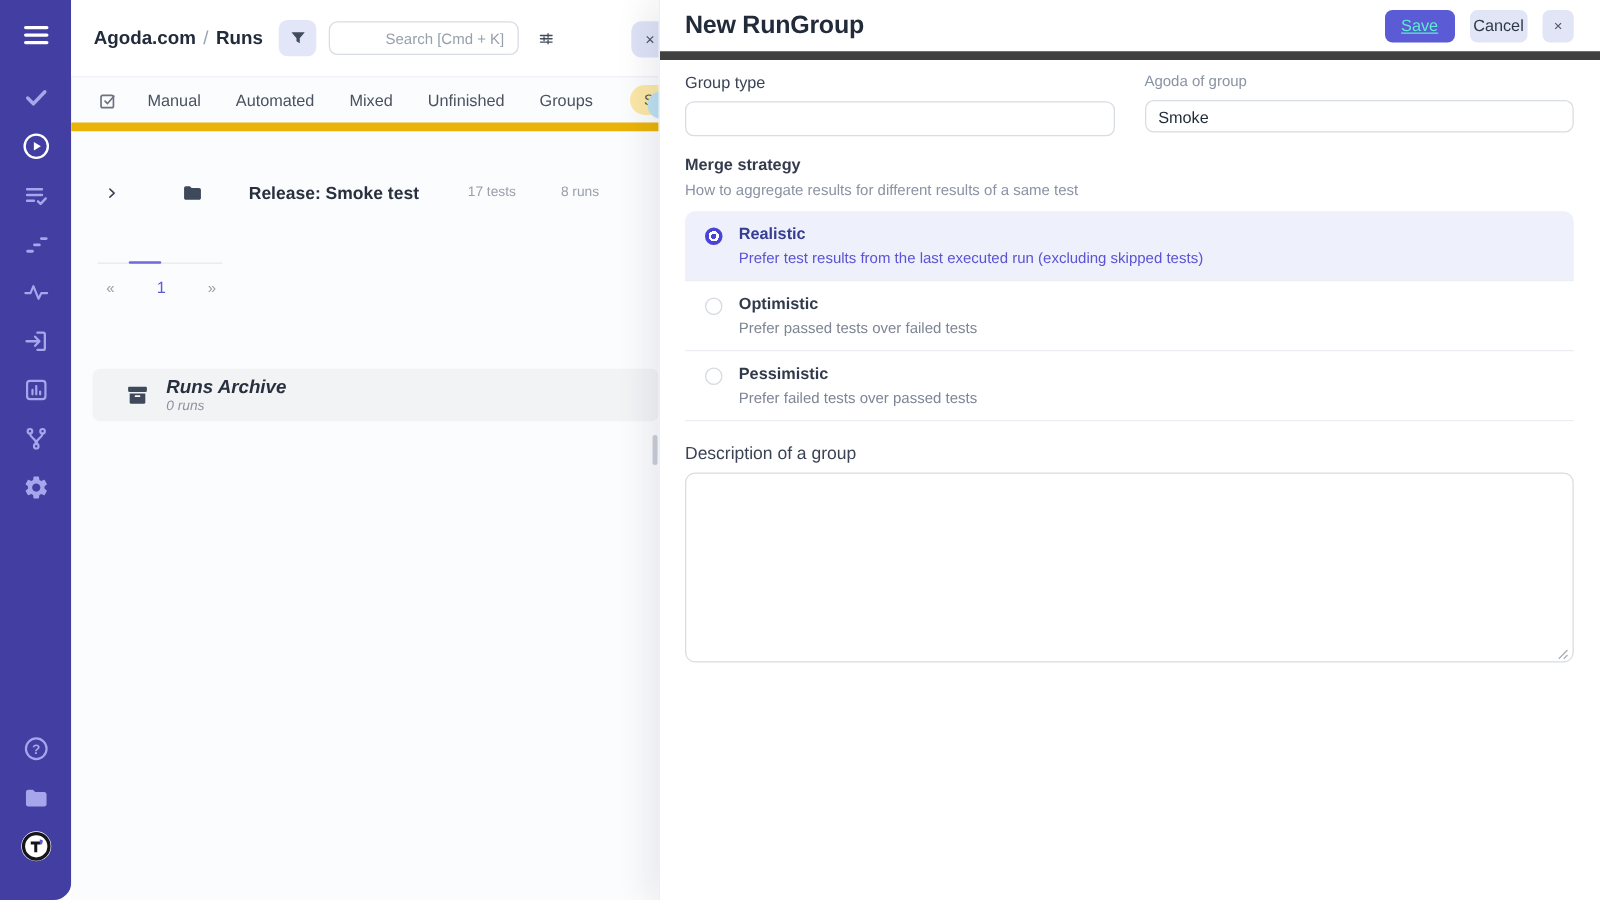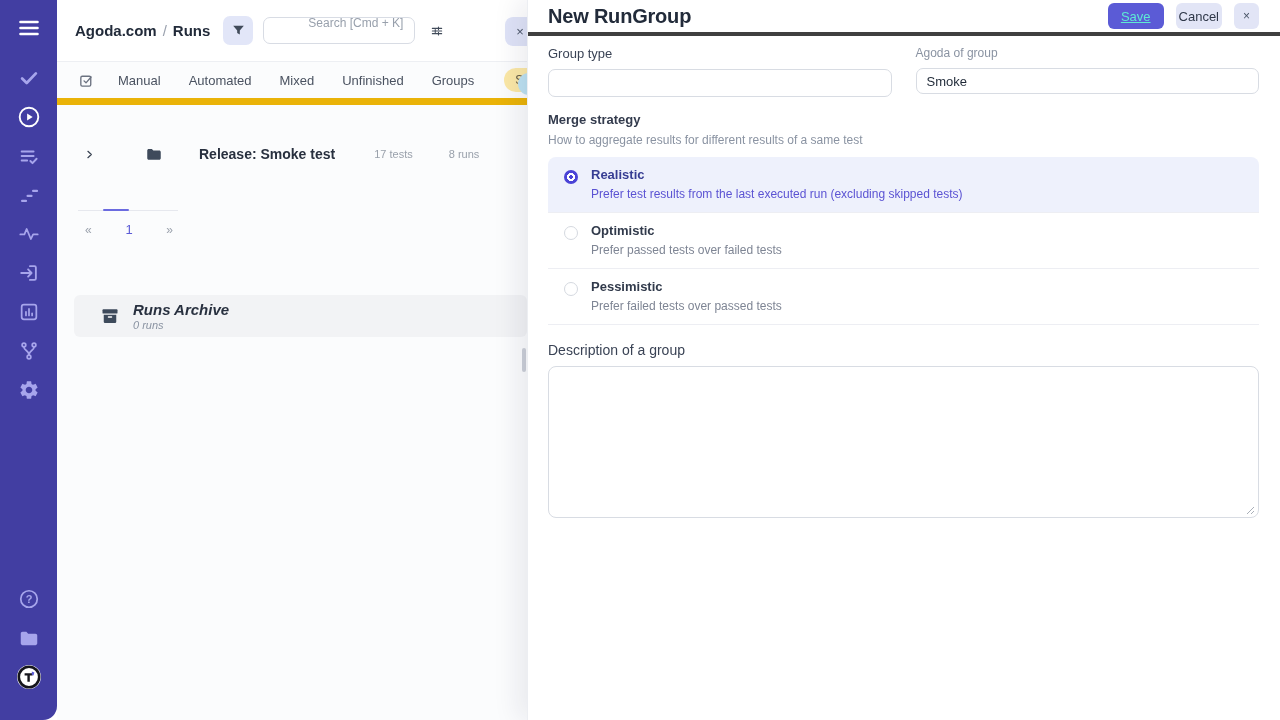--- a/index.html
+++ b/index.html
@@ -38,21 +38,21 @@
   .crumbs { font-size:15px; font-weight:bold; color:#222B3A; white-space:nowrap; }
   .crumbs .sep { color:#9AA1AE; font-weight:normal; margin:0 6px; }
   .funnel-btn {
     margin-left:13px; width:30px; height:29px; border:none; cursor:pointer;
     background:#E2E6F8; border-radius:7px;
     display:flex; align-items:center; justify-content:center; flex:0 0 auto;
   }
   .search-box {
     margin-left:10px; width:152px; height:27px; background:#fff;
     border:1px solid #D8DCE4; border-radius:7px;
-    display:flex; align-items:flex-end; padding:12px 8px; flex:0 0 auto;gap:28px;
+    display:flex; align-items:center; padding:0 8px; flex:0 0 auto;gap:28px;
   }
   .search-box input {
     border:none; outline:none; width:110px; font-size:12px; margin-left:6px;
     font-family:"Liberation Sans", sans-serif; color:#333; background:transparent;
   }
   .search-box input::placeholder { color:#98A0AC; }
   .sliders-btn {
     margin-left:9px; width:26px; height:26px; border:none; background:none;
     display:flex; align-items:center; justify-content:center; cursor:pointer; flex:0 0 auto;
   }
@@ -113,21 +113,21 @@
     background:#CBCFD7; border-radius:2px; cursor:grab;
   }
 
   
   .modal {
     position:absolute; left:527px; top:0; width:753px; height:720px;
     background:#fff; z-index:10; border-left:1px solid #ECEEF2;
     box-shadow:-10px 0 24px rgba(25,30,60,0.08);
   }
   .modal-header {
-    height:36px; border-bottom:4px solid #404040;
+    height:48px; border-bottom:7px solid #404040;
     display:flex; align-items:center; padding:0 21px 0 20px;
   }
   .modal-title { font-size:20px; font-weight:bold; color:#222B3A; letter-spacing:-0.2px; }
   .hdr-actions { margin-left:auto; display:flex; align-items:center; gap:12px; }
   .btn { border:none; border-radius:6px; font-size:13px; cursor:pointer;
          font-family:"Liberation Sans", sans-serif; height:26px; }
   .btn-save   { background:#5B5BD6; color:#5eead4; padding:0 13px;text-decoration:underline; }
   .btn-cancel { background:#E2E5F6; color:#2F3849; padding:0 3px; }
   .btn-x      { background:#E2E5F6; color:#4A5568; width:25px; padding:0; font-size:12px; }
 

